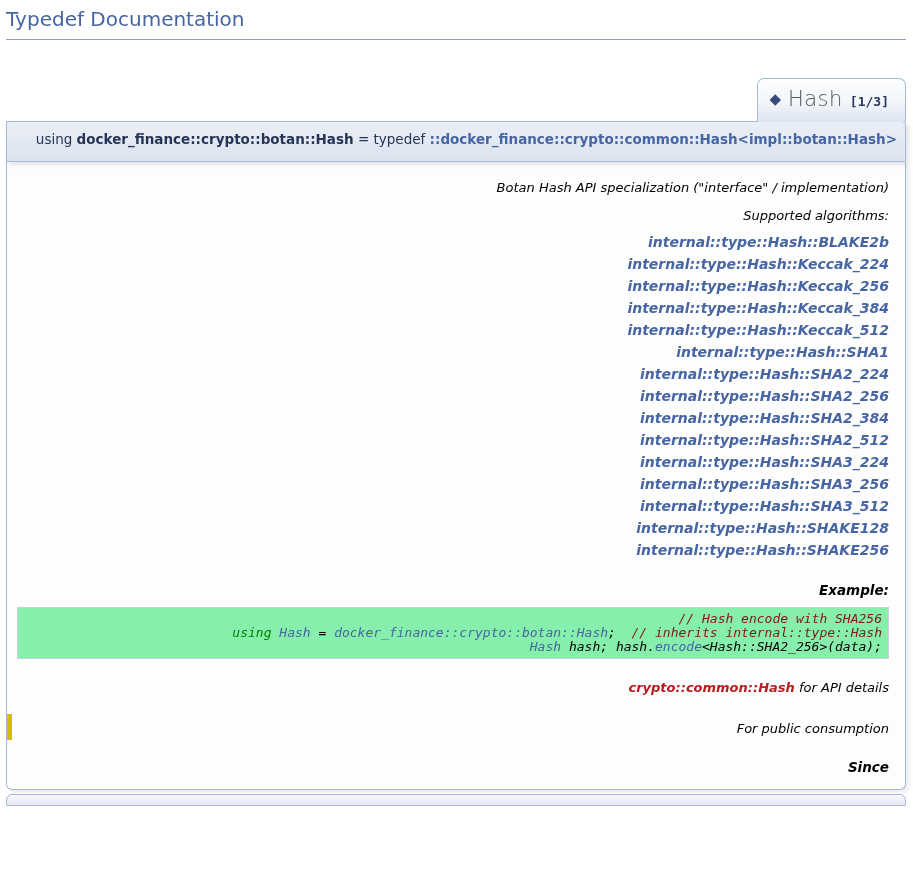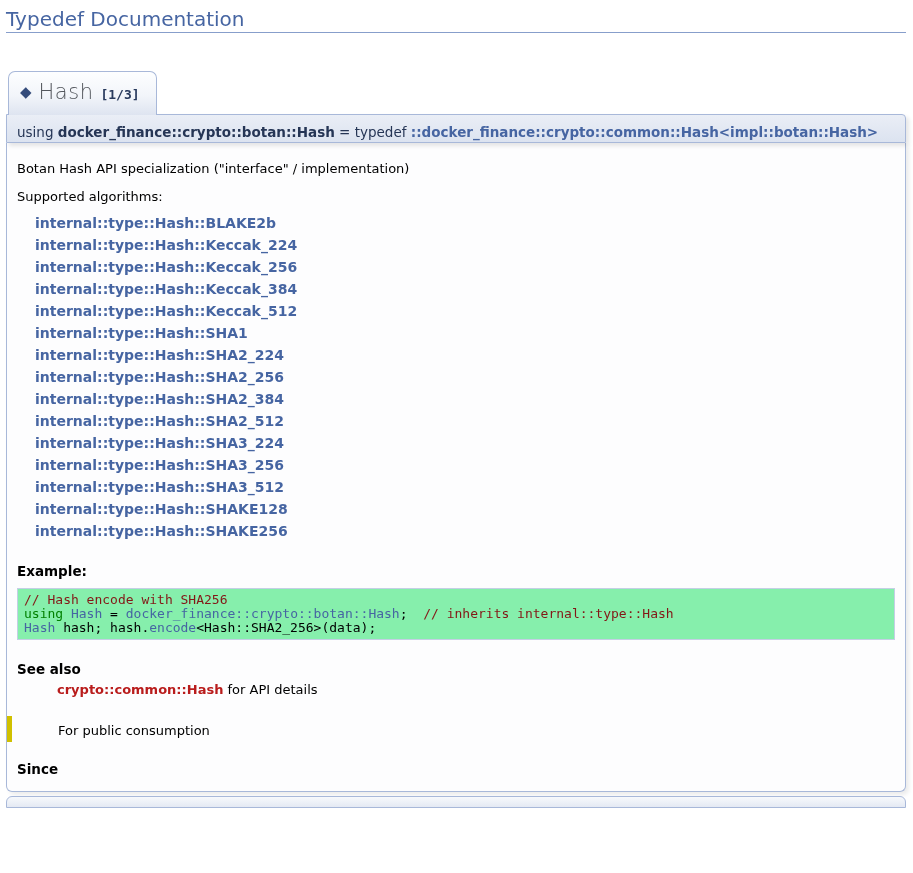--- a/index.html
+++ b/index.html
@@ -13,25 +13,25 @@
   }
   .page { padding: 0 7px 0 6px; }
 
   
   h2.groupheader {
     margin-top: 7px;
     font-size: 20px;
     font-weight: normal;
     color: #4665A2;
     border-bottom: 1px solid #879ECB;
-    padding-bottom: 1px;
-  }
-
-  
-  .memitem { margin-top: 38px; }
+    padding-bottom: 8px;
+  }
+
+  
+  .memitem { margin-top: 38px; text-align: right; }
 
   .memtitle {
     display: inline-block;
     position: relative;
     z-index: 2;
     margin-left: 2px;
     margin-bottom: -1px;
     padding: 7px 16px 7px 11px;
     border: 1px solid #A8B8D9;
     border-bottom: none;
@@ -61,41 +61,42 @@
     margin-left: 7px;
   }
 
   .memproto {
     position: relative;
     z-index: 1;
     border: 1px solid #A8B8D9;
     border-top-right-radius: 4px;
     background: linear-gradient(to bottom, #EAEEF6 0%, #DCE3F0 100%);
     box-shadow: 3px 3px 4px rgba(0,0,0,0.10);
-    padding: 9px 8px 2px 10px;
+    padding: 9px 8px 14px 10px;
     color: #253555;
     font-size: 13.5px;
     white-space: nowrap;
     overflow: hidden;
   }
   .memproto .memname { font-weight: bold; color: #253555; }
   .memproto a.el {
     font-weight: bold;
     color: #4665A2;
     text-decoration: none;
   }
 
   .memdoc {
     border-left: 1px solid #A8B8D9;
     border-right: 1px solid #A8B8D9;
     border-bottom: 1px solid #A8B8D9;
     border-radius: 0 0 6px 6px;
     background: #FDFDFE;
     box-shadow: 3px 3px 4px rgba(0,0,0,0.08);
-    padding: 3px 10px 14px 10px;
+    padding: 3px 16px 14px 10px;
+    font-style: italic;
   }
 
   .memdoc p { margin: 13px 0; }
   .memdoc .para-desc { margin-top: 15px; }
 
   
   .algo-list { margin: -5px 0 0 18px; }
   .algo-list a {
     display: block;
     line-height: 22px;
@@ -192,21 +193,20 @@
         <dt>Example:</dt>
       </dl>
 
       <div class="fragment" id="code-fragment">
           <div class="code-line"><span class="tok-comment">// Hash encode with SHA256</span></div>
           <div class="code-line"><span class="tok-keyword">using</span><span class="tok-plain"> </span><a href="#" class="tok-link">Hash</a><span class="tok-plain"> = </span><a href="#" class="tok-link">docker_finance::crypto::botan::Hash</a><span class="tok-plain">;  </span><span class="tok-comment">// inherits internal::type::Hash</span></div>
           <div class="code-line"><a href="#" class="tok-link">Hash</a><span class="tok-plain"> hash; hash.</span><a href="#" class="tok-link">encode</a><span class="tok-plain">&lt;Hash::SHA2_256&gt;(data);</span></div>
         </div>
 
       <dl class="section see">
-        <dt>See also</dt>
         <dd><a href="#">crypto::common::Hash</a><span> for API details</span></dd>
       </dl>
 
       <dl class="section note">
         <dd>For public consumption</dd>
       </dl>
 
       <dl class="section since">
         <dt>Since</dt>
       </dl>

